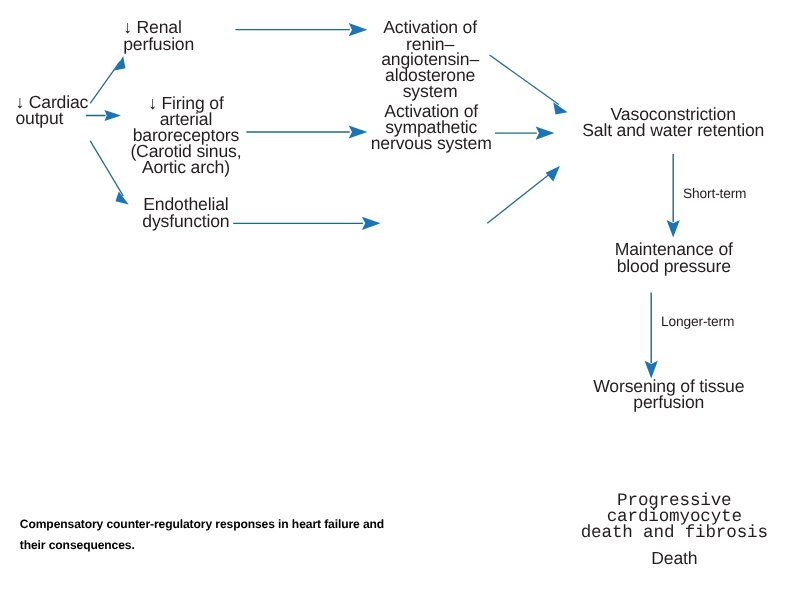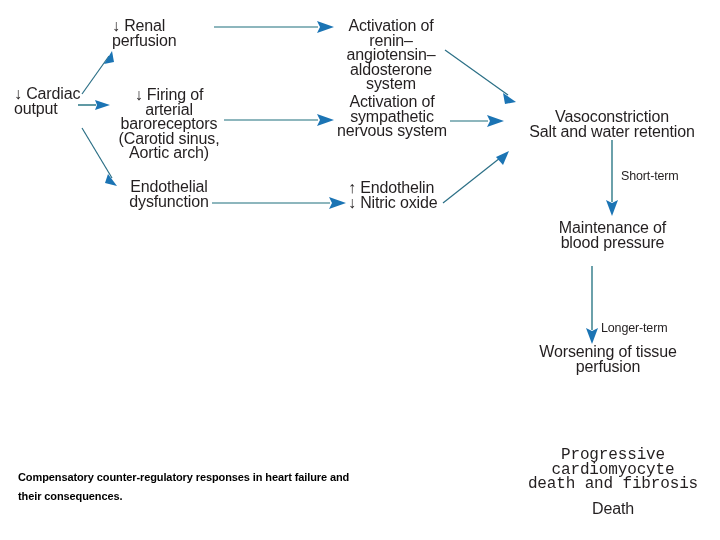--- a/index.html
+++ b/index.html
@@ -138,38 +138,36 @@
 dysfunction</div>
 
   <div class="node" style="left:330px; top:19px; width:122px;">Activation of
 renin–angiotensin–
 aldosterone system</div>
 
   <div class="node" style="left:336px; top:95px; width:112px;">Activation of
 sympathetic
 nervous system</div>
 
-  <div class="node left-al" style="left:348px; top:181px; width:96px;">↑ Endothelin
-↓ Nitric oxide</div>
 
-  <div class="node" style="left:508px; top:110px; width:208px;text-align:center;">Vasoconstriction
+  <div class="node" style="left:508px; top:98px; width:208px;text-align:center;">Vasoconstriction
 Salt and water retention</div>
 
   <div class="node" style="left:540px; top:221px; width:145px;">Maintenance of
 blood pressure</div>
 
   <div class="node" style="left:528px; top:345px; width:160px;">Worsening of tissue
 perfusion</div>
 
 
   <div class="node" style="left:518px; top:448px; width:190px;font-family:Liberation Mono, monospace;">Progressive cardiomyocyte
 death and fibrosis</div>
 
   <div class="node" style="left:560px; top:502px; width:106px;">Death</div>
 
   <div class="edge-label" style="left:621px; top:169px;">Short-term</div>
 
-  <div class="edge-label" style="left:601px; top:285px;margin-top:36px;">Longer-term</div>
+  <div class="edge-label" style="left:601px; top:285px;">Longer-term</div>
 
   <div class="caption" style="left:18px; top:468px; width:500px;">Compensatory counter-regulatory responses in heart failure and
 their consequences.</div>
 
 </div>
 
 </body></html>

